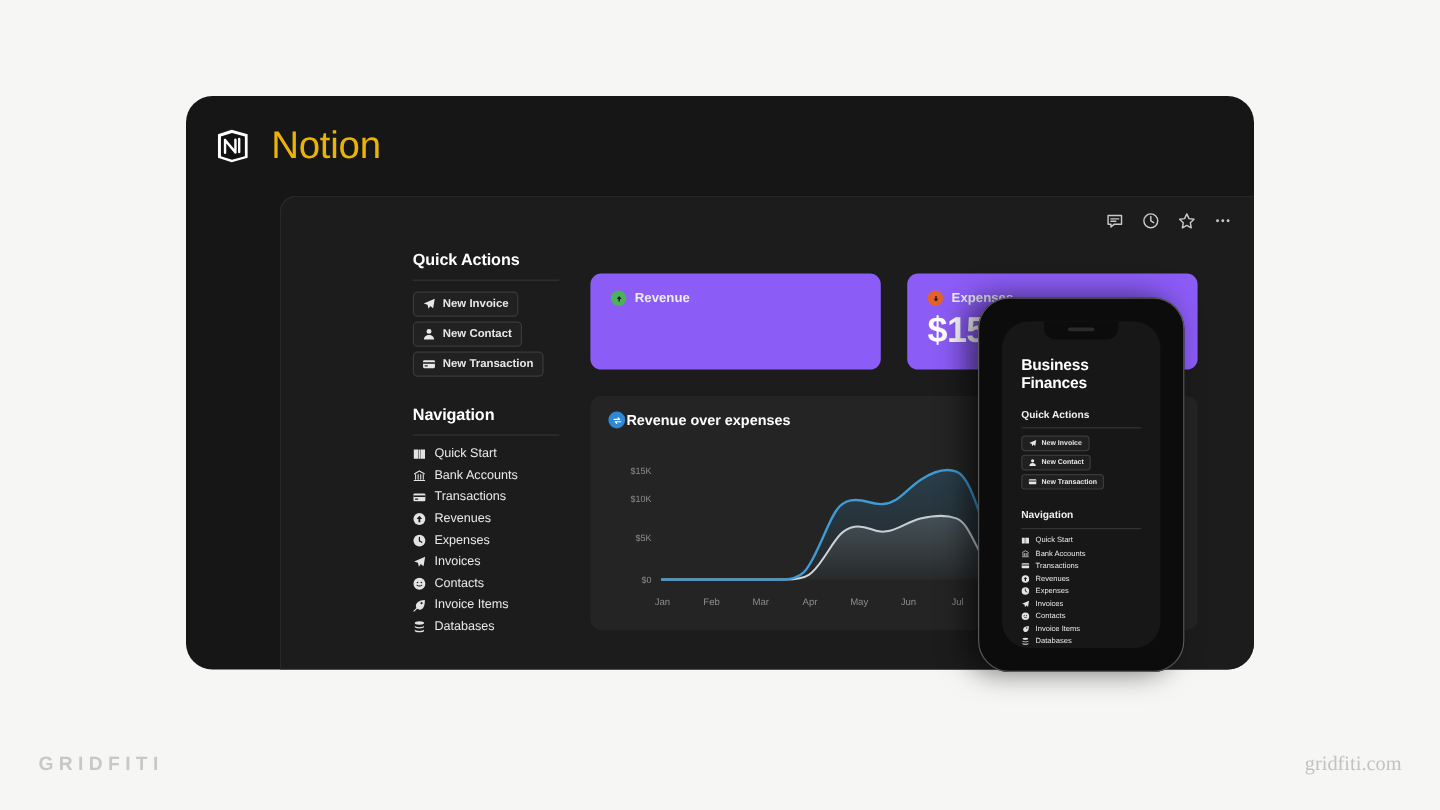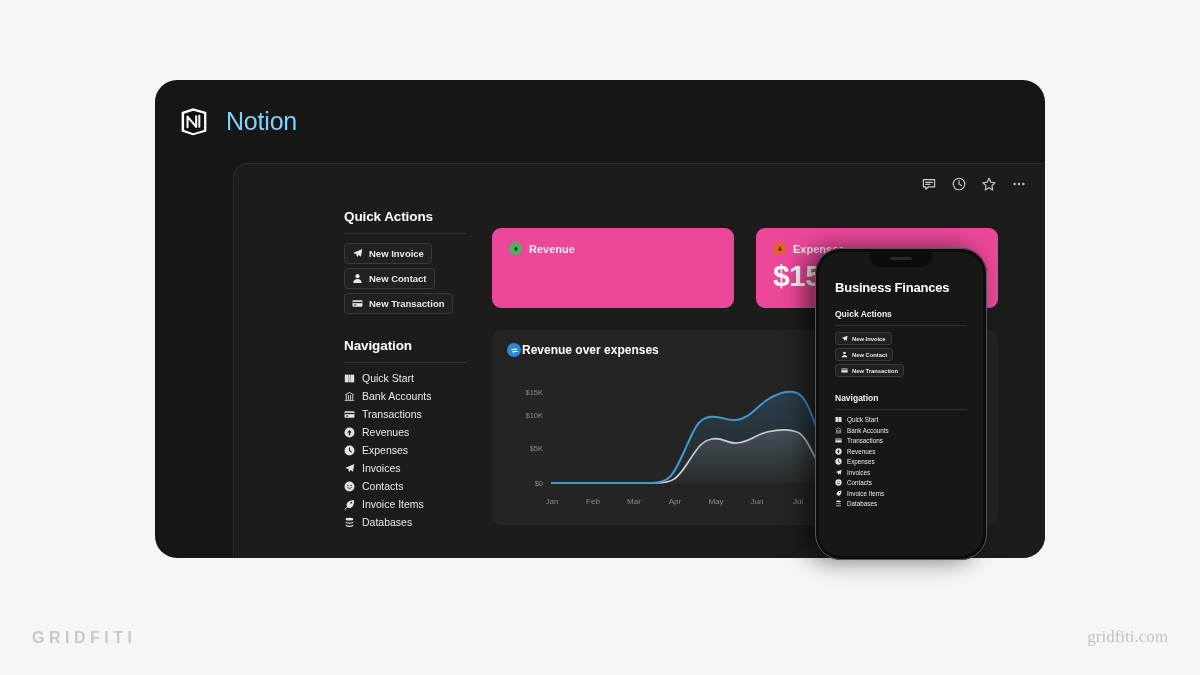--- a/index.html
+++ b/index.html
@@ -32,22 +32,22 @@
     top: 22px;
     display: flex;
     align-items: center;
     gap: 13px;
   }
   .brand-logo {
     width: 38px; height: 38px;
     display: block;
   }
   .brand-name {
-    color: #7dd3fc;
-    font-size: 25px;
+    color: #eab308;
+    font-size: 32px;
     font-weight: 500;
     letter-spacing: -0.2px;
   }
 
   
   .app-panel {
     position: absolute;
     left: 78px;
     top: 83px;
     width: 812px;
@@ -126,21 +126,21 @@
   }
 
   .stat-row {
     display: flex;
     gap: 22px;
     margin-top: 19px;
   }
   .stat-card {
     width: 242px;
     height: 80px;
-    background: #ec4899;
+    background: #8b5cf6;
     border-radius: 9px;
     padding: 14px 17px;
   }
   .stat-head { display: flex; align-items: center; gap: 7px; }
   .stat-badge {
     width: 13px; height: 13px;
     border-radius: 50%;
     display: flex; align-items: center; justify-content: center;
     flex: none;
   }
@@ -183,21 +183,21 @@
 
   
   .phone {
     position: absolute;
     left: 815px;
     top: 248px;
     width: 172px;
     height: 312px;
     background: #0c0c0c;
     border-radius: 26px;
-    padding: 4px;
+    padding: 20px;
     box-shadow: -10px 0 24px rgba(0,0,0,0.55);
   }
   .phone-rim {
     position: absolute;
     inset: 0;
     border-radius: 26px;
     border: 1.5px solid #57585c;
     pointer-events: none;
   }
   .phone-screen {

